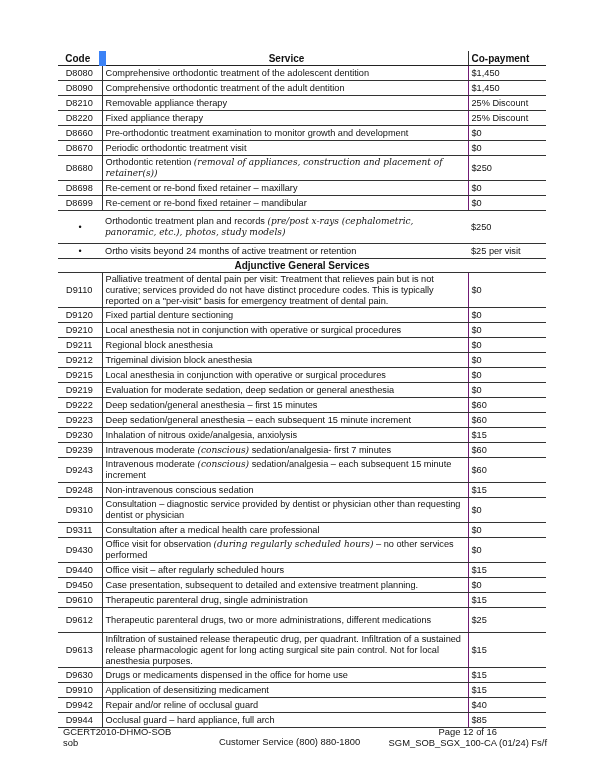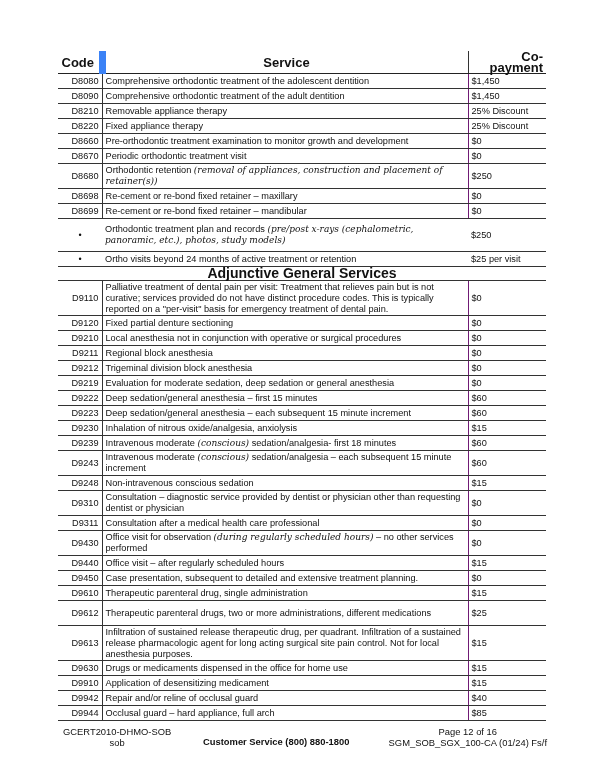--- a/index.html
+++ b/index.html
@@ -1,43 +1,43 @@
 <!DOCTYPE html>
 <html><head>
 <meta charset="utf-8">
 <style>
   html, body { margin: 0; padding: 0; background: #ffffff; }
   body { width: 600px; height: 776px; position: relative; overflow: hidden;
          font-family: "Liberation Sans", sans-serif; color: #111; }
   .page { position: absolute; left: 58px; top: 51px; width: 488px; }
   table { border-collapse: collapse; width: 488px; table-layout: fixed; }
   td, th { font-size: 9.2px; line-height: 11px; padding: 0 3px; vertical-align: middle; }
-  th { font-weight: bold; font-size: 13px; height: 14px; }
+  th { font-weight: bold; font-size: 10px; height: 14px; }
   col.c-code { width: 44px; }
   col.c-svc { width: 366px; }
   col.c-pay { width: 78px; }
-  .code { text-align: right; padding-left: 2px; }
+  .code { text-align: center; padding-left: 2px; }
   .pay { text-align: left; }
   tr.row td { border-bottom: 1px solid #333; height: 14px; }
   tr.row td.svc { border-left: 1px solid #333; border-right: 1px solid #701a75; }
   tr.hdr th { border-bottom: 1.5px solid #222; }
   tr.hdr th.svc { border-left: 7px solid #3b82f6; border-right: 1px solid #333; text-align: center; }
   tr.hdr th.code { text-align: center; }
-  tr.hdr th.pay { text-align: right; }
+  tr.hdr th.pay { text-align: left; }
   tr.tall td { height: 24px; }
   tr.tall3 td { height: 34px; }
   tr.bullet td { border-bottom: 1px solid #333; height: 14px; }
   tr.bullet.tall td { height: 32px; }
   tr.bullet td.bul { text-align: center; font-size: 9px; }
-  tr.section td { text-align: center; font-weight: bold; font-size: 14px; height: 13px;
+  tr.section td { text-align: center; font-weight: bold; font-size: 10px; height: 13px;
                   border-top: 1.5px solid #222; border-bottom: 1px solid #333; }
   i.serif { font-family: "DejaVu Serif", "Liberation Serif", serif; font-size: 9px; }
   .footer { position: absolute; left: 63px; top: 726px; width: 484px; font-size: 9.4px; line-height: 11px; }
-  .footer .left { position: absolute; left: 0; top: 0; text-align: center; }
-  .footer .mid { position: absolute; left: 140px; top: 10px; font-weight: bold; }
+  .footer .left { position: absolute; left: 0; top: 0; }
+  .footer .mid { position: absolute; left: 156px; top: 10px; }
   .footer .right { position: absolute; right: 0; top: 0; text-align: center; }
 </style>
 </head>
 <body>
 
 <div class="page">
   <table>
     <colgroup>
         <col class="c-code">
         <col class="c-svc">
@@ -128,20 +128,25 @@
           <td class="code">D9211</td>
           <td class="svc">Regional block anesthesia</td>
           <td class="pay">$0</td>
         </tr>
         <tr class="row">
           <td class="code">D9212</td>
           <td class="svc">Trigeminal division block anesthesia</td>
           <td class="pay">$0</td>
         </tr>
         <tr class="row">
+          <td class="code">D9215</td>
+          <td class="svc">Local anesthesia in conjunction with operative or surgical procedures</td>
+          <td class="pay">$0</td>
+        </tr>
+        <tr class="row">
           <td class="code">D9219</td>
           <td class="svc">Evaluation for moderate sedation, deep sedation or general anesthesia</td>
           <td class="pay">$0</td>
         </tr>
         <tr class="row">
           <td class="code">D9222</td>
           <td class="svc">Deep sedation/general anesthesia – first 15 minutes</td>
           <td class="pay">$60</td>
         </tr>
         <tr class="row">
@@ -149,21 +154,21 @@
           <td class="svc">Deep sedation/general anesthesia – each subsequent 15 minute increment</td>
           <td class="pay">$60</td>
         </tr>
         <tr class="row">
           <td class="code">D9230</td>
           <td class="svc">Inhalation of nitrous oxide/analgesia, anxiolysis</td>
           <td class="pay">$15</td>
         </tr>
         <tr class="row">
           <td class="code">D9239</td>
-          <td class="svc"><span>Intravenous moderate </span><i class="serif">(conscious)</i><span> sedation/analgesia- first 18 minutes</span></td>
+          <td class="svc"><span>Intravenous moderate </span><i class="serif">(conscious)</i><span> sedation/analgesia- first 7 minutes</span></td>
           <td class="pay">$60</td>
         </tr>
         <tr class="row tall">
           <td class="code">D9243</td>
           <td class="svc"><span>Intravenous moderate </span><i class="serif">(conscious)</i><span> sedation/analgesia – each subsequent 15 minute increment</span></td>
           <td class="pay">$60</td>
         </tr>
         <tr class="row">
           <td class="code">D9248</td>
           <td class="svc">Non-intravenous conscious sedation</td>

